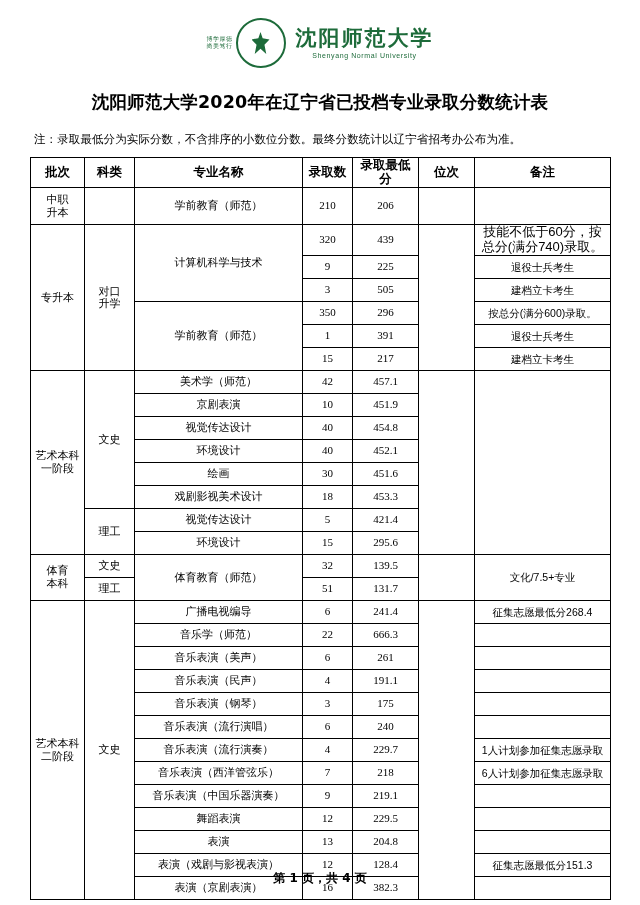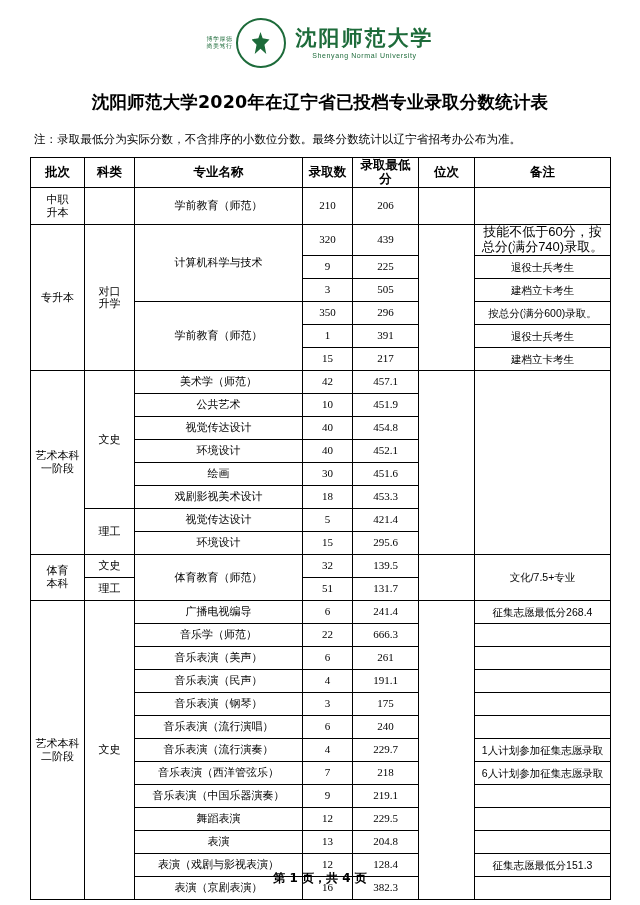--- a/index.html
+++ b/index.html
@@ -253,21 +253,21 @@
       <tr>
         <td class="cat" rowspan="8">艺术本科一阶段</td>
         <td class="subj" rowspan="6">文史</td>
         <td class="major">美术学（师范）</td>
         <td class="num">42</td>
         <td class="num">457.1</td>
         <td rowspan="8"></td>
         <td rowspan="8"></td>
       </tr>
       <tr>
-        <td class="major">公共艺术</td>
+        <td class="major">京剧表演</td>
         <td class="num">10</td>
         <td class="num">451.9</td>
       </tr>
       <tr>
         <td class="major">视觉传达设计</td>
         <td class="num">40</td>
         <td class="num">454.8</td>
       </tr>
       <tr>
         <td class="major">环境设计</td>

